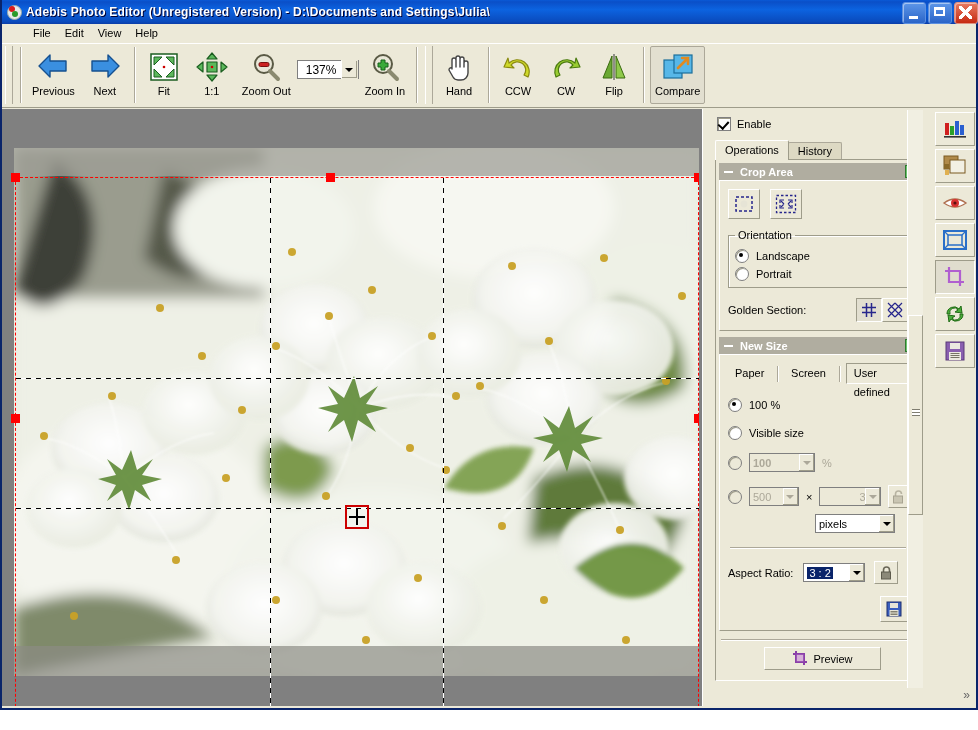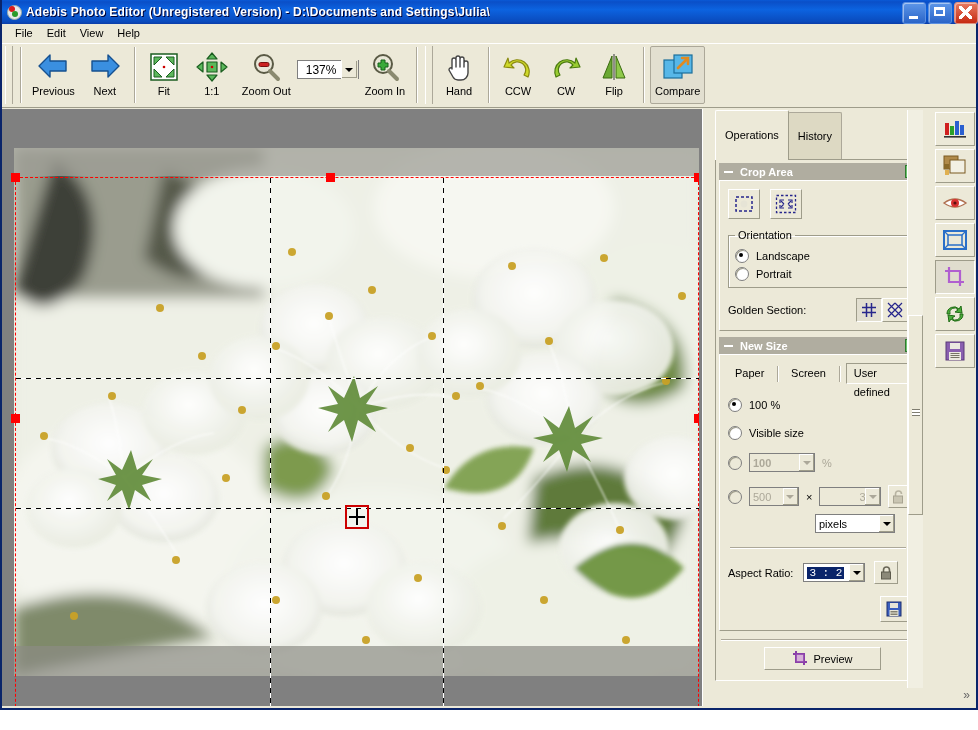--- a/index.html
+++ b/index.html
@@ -27,21 +27,21 @@
   .wbtn i{position:absolute;display:block;}
   .wbtn.min i{left:6px;bottom:4px;width:9px;height:3px;background:#fff;}
   .wbtn.max i{left:5px;top:4px;width:11px;height:9px;border:2px solid #fff;border-top-width:3px;box-sizing:border-box;}
   .wbtn.close i{left:4px;top:3px;width:13px;height:13px;
      background:
       linear-gradient(45deg,transparent 42%,#fff 42%,#fff 58%,transparent 58%),
       linear-gradient(-45deg,transparent 42%,#fff 42%,#fff 58%,transparent 58%);}
 
   
   #menubar{position:absolute;left:0;top:24px;width:974px;height:18px;background:#ece9d8;
-     display:flex;align-items:center;padding-left:6px;box-sizing:border-box;}
+     display:flex;align-items:center;padding-left:24px;box-sizing:border-box;}
   #menubar .mi{padding:1px 7px;font-size:11px;color:#000;}
 
   
   #toolbar{position:absolute;left:0;top:43px;width:974px;height:65px;
      background:#ece9d8;border-top:1px solid #fff;border-bottom:1px solid #9e9c8a;
      display:flex;align-items:flex-start;box-sizing:border-box;}
   .grip{width:6px;height:58px;margin:2px 2px 0 3px;flex:none;
      border-left:1px solid #fff;border-right:1px solid #aca899;}
   .tsep{width:1px;height:56px;margin:3px 5px 0 5px;background:#aca899;
      box-shadow:1px 0 0 #fff;flex:none;}
@@ -78,21 +78,21 @@
 
   
   #rpanel{position:absolute;left:700px;top:109px;width:230px;height:597px;background:#ece9d8;
      border-left:1px solid #fff;box-sizing:border-box;}
   #enablerow{position:absolute;left:14px;top:8px;display:flex;align-items:center;gap:6px;}
   .chk{width:12px;height:12px;background:#fff;border:1px solid #7f7f7f;position:relative;flex:none;
      box-shadow:inset 1px 1px 0 #9e9c8a;}
   .chk.on:after{content:"";position:absolute;left:2px;top:1px;width:5px;height:8px;
      border:solid #000;border-width:0 2px 2px 0;transform:rotate(42deg);}
   #tabs{position:absolute;left:12px;top:32px;width:206px;height:19px;display:flex;align-items:flex-end;}
-  .tab{height:17px;padding:15px 9px;line-height:17px;font-size:11px;background:#ddd9c3;
+  .tab{height:17px;padding:0 9px;line-height:17px;font-size:11px;background:#ddd9c3;
      border:1px solid #aca899;border-bottom:none;border-radius:2px 2px 0 0;margin-right:-1px;text-align:right;}
   .tab.on{height:19px;line-height:19px;background:#ece9d8;border-color:#fff #9e9c8a #ece9d8 #fff;position:relative;z-index:2;}
   #panelbody{position:absolute;left:12px;top:50px;width:206px;height:522px;background:#ece9d8;
      border:1px solid;border-color:#9e9c8a #fff #fff #9e9c8a;box-sizing:border-box;}
 
   .secthead{height:17px;margin:3px 3px 0 3px;background:#b0ada0;color:#fff;font-weight:bold;font-size:11px;
      display:flex;align-items:center;padding:0 5px;box-sizing:border-box;}
   .secthead .minus{width:9px;height:9px;position:relative;margin-right:7px;}
   .secthead .minus:before{content:"";position:absolute;left:0;top:4px;width:9px;height:2px;background:#fff;}
   .secthead .gbar{margin-left:auto;width:5px;height:11px;background:#6ec46e;border:1px solid #2f7a2f;}
@@ -602,21 +602,21 @@
             <span class="cb">
                 <span class="arrowsm"></span>
               </span>
           </span>
         </div>
 
         <div style="height:1px;background:#aca899;box-shadow:0 1px 0 #fff;margin:14px 2px 0 2px;"></div>
 
         <div style="display:flex;align-items:center;margin-top:13px;">
           <span>Aspect Ratio:</span>
-          <span class="combo" style="width:62px;margin-left:10px;font-family:Liberation Mono, monospace;">
+          <span class="combo" style="width:62px;margin-left:10px;">
             <span class="cv"><span class="sel">3 : 2</span></span>
             <span class="cb">
                 <span class="arrowsm"></span>
               </span>
           </span>
           <span class="lockb" style="margin-left:9px;">
             <svg width="13" height="14" viewBox="0 0 13 14">
               <path d="M3.5 6 V4 a3 3 0 0 1 6 0 v2" fill="none" stroke="#6a6758" stroke-width="1.6"></path>
               <rect x="1.5" y="6" width="9" height="7" fill="#8b8878" stroke="#5d5a4c" stroke-width="1"></rect>
             </svg>

